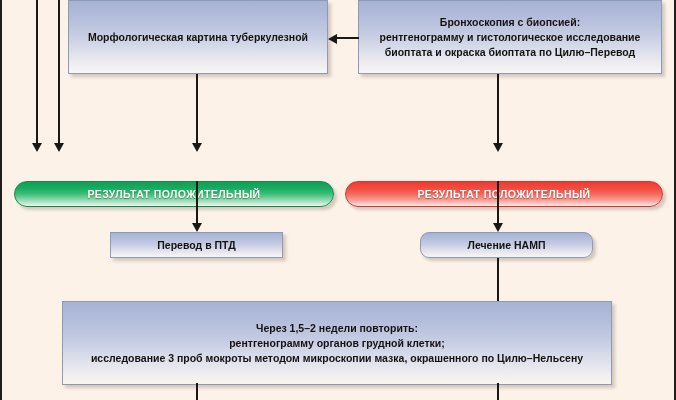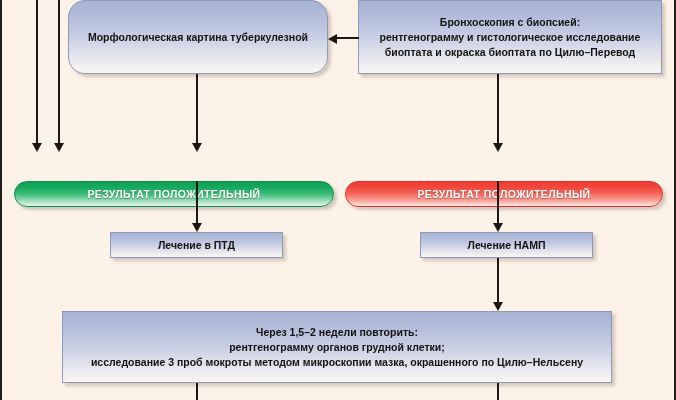--- a/index.html
+++ b/index.html
@@ -123,21 +123,21 @@
 
   <div class="frame-edge left"></div>
   <div class="frame-edge right"></div>
 
   <div class="vline" style="left:36px; top:0px;   height:146px;"></div>
   <div class="arrow-down" style="left:32px; top:143px;"></div>
 
   <div class="vline" style="left:58px; top:0px;   height:146px;"></div>
   <div class="arrow-down" style="left:54px; top:143px;"></div>
 
-  <div class="box" style="left:68px; top:0px; width:260px; height:74px;border-radius:17px;">
+  <div class="box" style="left:68px; top:0px; width:260px; height:74px;">
     <span class="ln">Морфологическая картина туберкулезной</span>
   </div>
 
   <div class="box" style="left:358px; top:0px; width:304px; height:74px;">
     <span class="ln">Бронхоскопия с биопсией:</span>
     <span class="ln">рентгенограмму и гистологическое исследование</span>
     <span class="ln">биоптата и окраска биоптата по Цилю–Перевод</span>
   </div>
 
   <div class="hline" style="left:337px; top:37px; width:22px;"></div>
@@ -157,31 +157,31 @@
     <span>РЕЗУЛЬТАТ ПОЛОЖИТЕЛЬНЫЙ</span>
   </div>
 
   <div class="vline" style="left:196px; top:181px; height:45px;"></div>
   <div class="arrow-down" style="left:192px; top:223px;"></div>
 
   <div class="vline" style="left:497px; top:181px; height:45px;"></div>
   <div class="arrow-down" style="left:493px; top:223px;"></div>
 
   <div class="box" style="left:110px; top:232px; width:173px; height:26px;">
-    <span class="ln">Лечение в ПТД</span>
+    <span class="ln">Перевод в ПТД</span>
   </div>
 
-  <div class="box" style="left:420px; top:232px; width:173px; height:26px;">
+  <div class="box" style="left:420px; top:232px; width:173px; height:26px;border-radius:9px;">
     <span class="ln">Лечение НАМП</span>
   </div>
 
   <div class="vline" style="left:497px; top:258px; height:47px;"></div>
   <div class="arrow-down" style="left:493px; top:302px;"></div>
 
-  <div class="box" style="left:62px; top:311px; width:550px; height:72px;align-items:center;">
+  <div class="box" style="left:62px; top:301px; width:550px; height:84px;align-items:center;">
     <span class="ln">Через 1,5–2 недели повторить:</span>
     <span class="ln">рентгенограмму органов грудной клетки;</span>
     <span class="ln">исследование 3 проб мокроты методом микроскопии мазка, окрашенного по Цилю–Нельсену</span>
   </div>
 
   <div class="vline" style="left:196px; top:383px; height:17px;"></div>
   <div class="vline" style="left:497px; top:383px; height:17px;"></div>
 
 </div>
 

